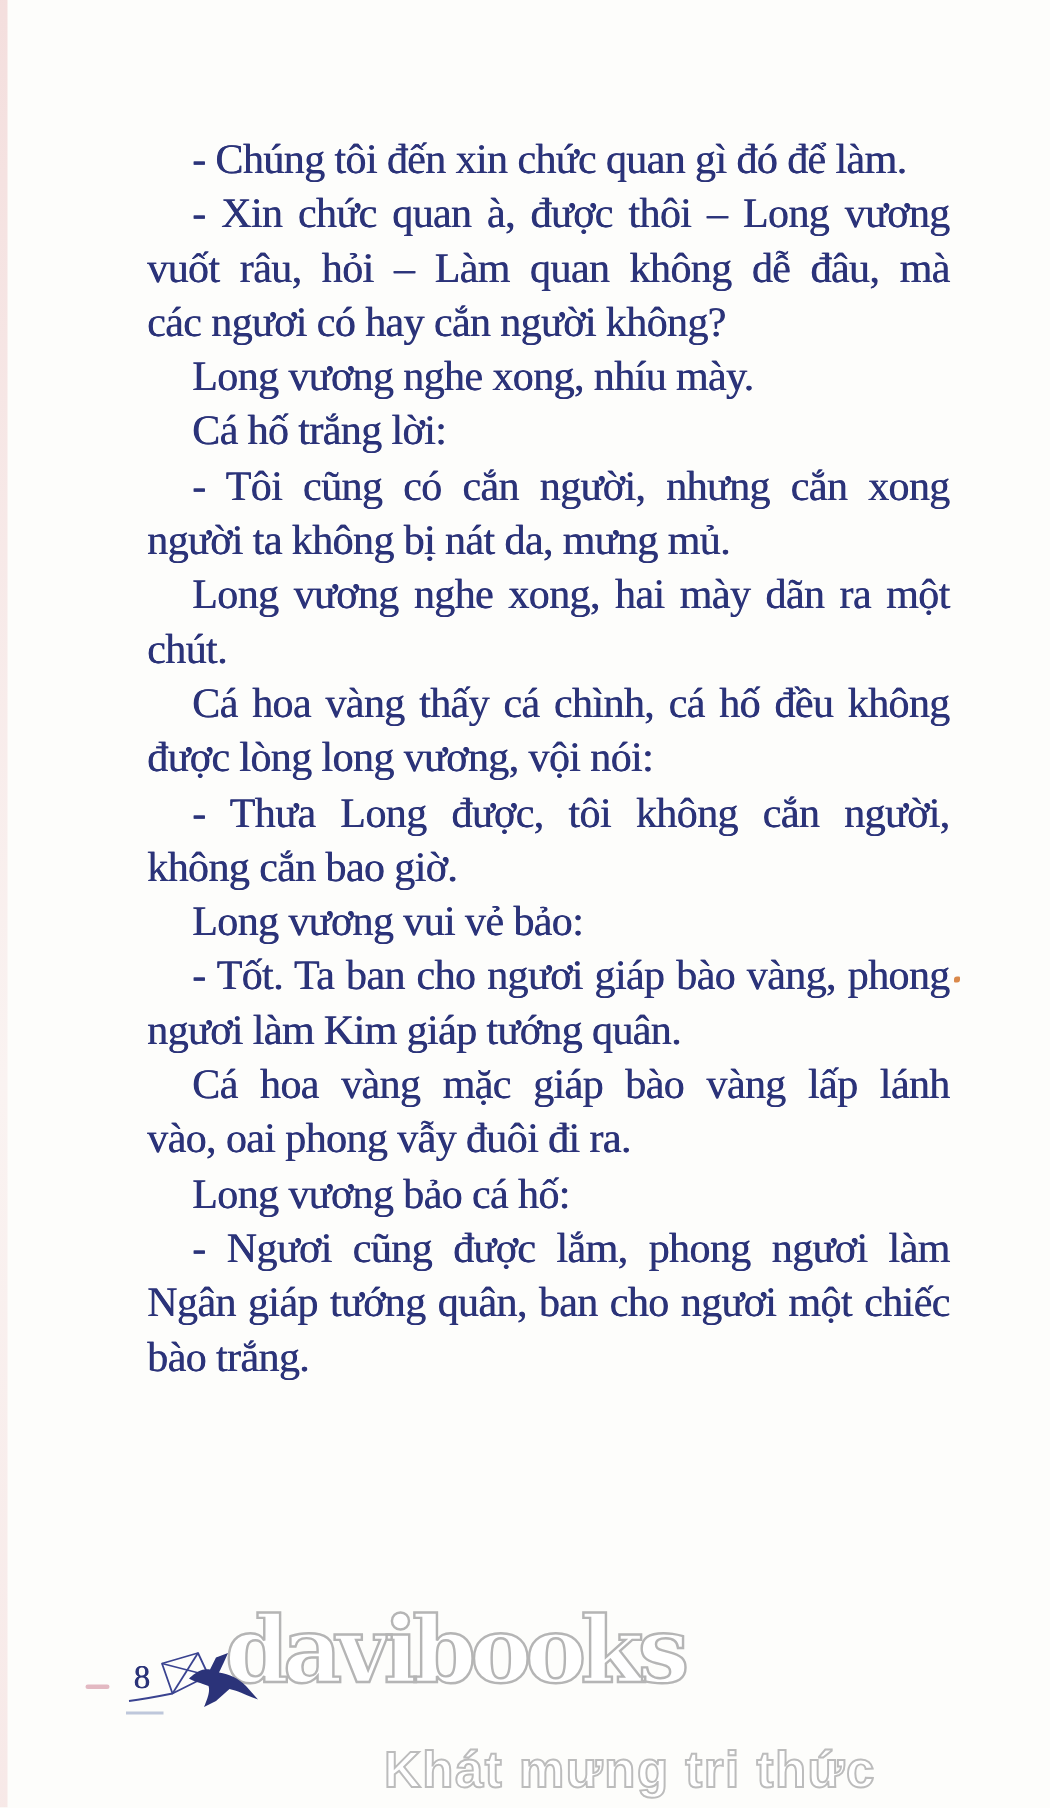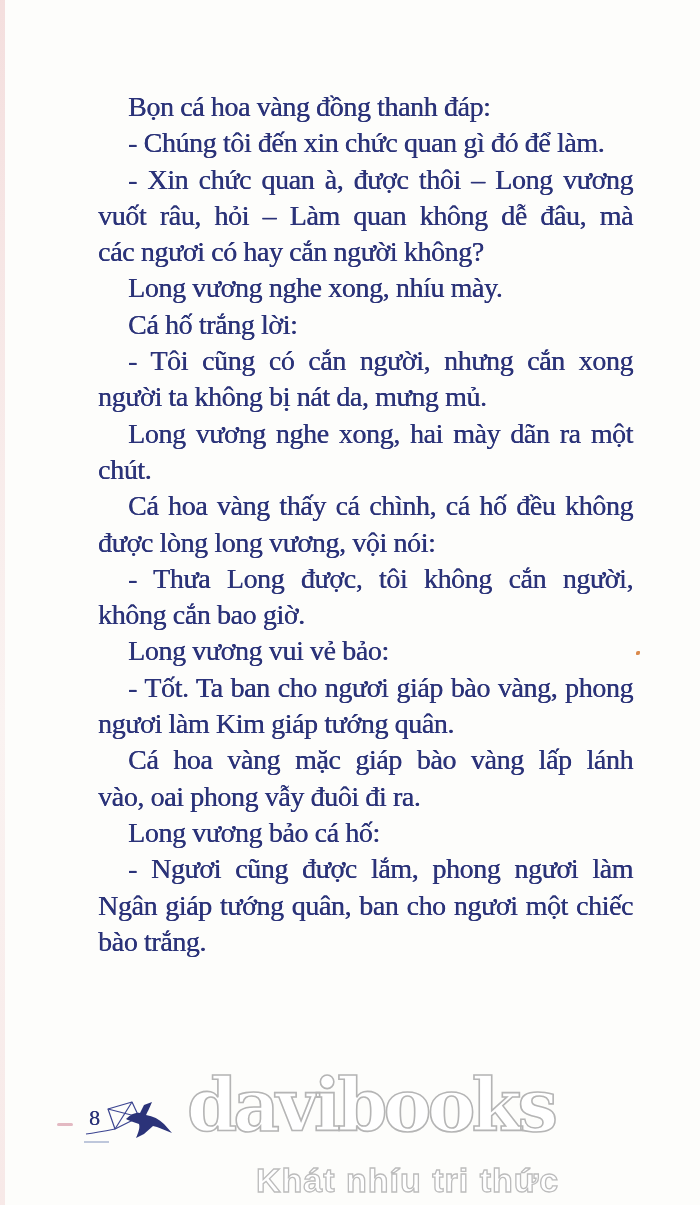--- a/index.html
+++ b/index.html
@@ -22,26 +22,25 @@
   
   .edge-strip{
     position:absolute; left:0; top:0; width:5px; height:1205px;
     background:linear-gradient(to bottom, rgba(233,186,186,.45), rgba(233,186,186,.15) 60%, rgba(233,186,186,.3));
   }
   
   .wm-main{
     position:absolute; left:150px; top:1070px;
     font-family:"DejaVu Serif", serif;
     font-weight:bold;
-    font-size:72px; line-height:1; letter-spacing:-4px;
+    font-size:61px; line-height:1; letter-spacing:-4px;
     color:#ffffff;
     -webkit-text-stroke:1.6px var(--wm);
     white-space:nowrap;
     z-index:1;
-    margin-left:37px;
   }
   .wm-sub{
     position:absolute; left:256px; top:1163px;
     font-family:"Liberation Sans", sans-serif;
     font-weight:bold;
     font-size:34px; line-height:1; letter-spacing:1px;
     color:#ffffff;
     -webkit-text-stroke:1.3px #bcbcbc;
     white-space:nowrap;
     z-index:1;
@@ -90,24 +89,23 @@
   }
 </style>
 </head>
 <body>
 
 <div class="page">
 
   <div class="edge-strip"></div>
 
   <div class="wm-main">davibooks</div>
-  <div class="wm-sub">Khát nhíu tri thức</div>
+  <div class="wm-sub">Khát mưng tri thức</div>
 
   <div class="text-block">
-      <div class="line indent">Bọn cá hoa vàng đồng thanh đáp:</div>
       <div class="line indent">- Chúng tôi đến xin chức quan gì đó để làm.</div>
       <div class="line indent just">- Xin chức quan à, được thôi – Long vương</div>
       <div class="line just">vuốt râu, hỏi – Làm quan không dễ đâu, mà</div>
       <div class="line">các ngươi có hay cắn người không?</div>
       <div class="line indent">Long vương nghe xong, nhíu mày.</div>
       <div class="line indent">Cá hố trắng lời:</div>
       <div class="line indent just">- Tôi cũng có cắn người, nhưng cắn xong</div>
       <div class="line">người ta không bị nát da, mưng mủ.</div>
       <div class="line indent just">Long vương nghe xong, hai mày dãn ra một</div>
       <div class="line">chút.</div>

